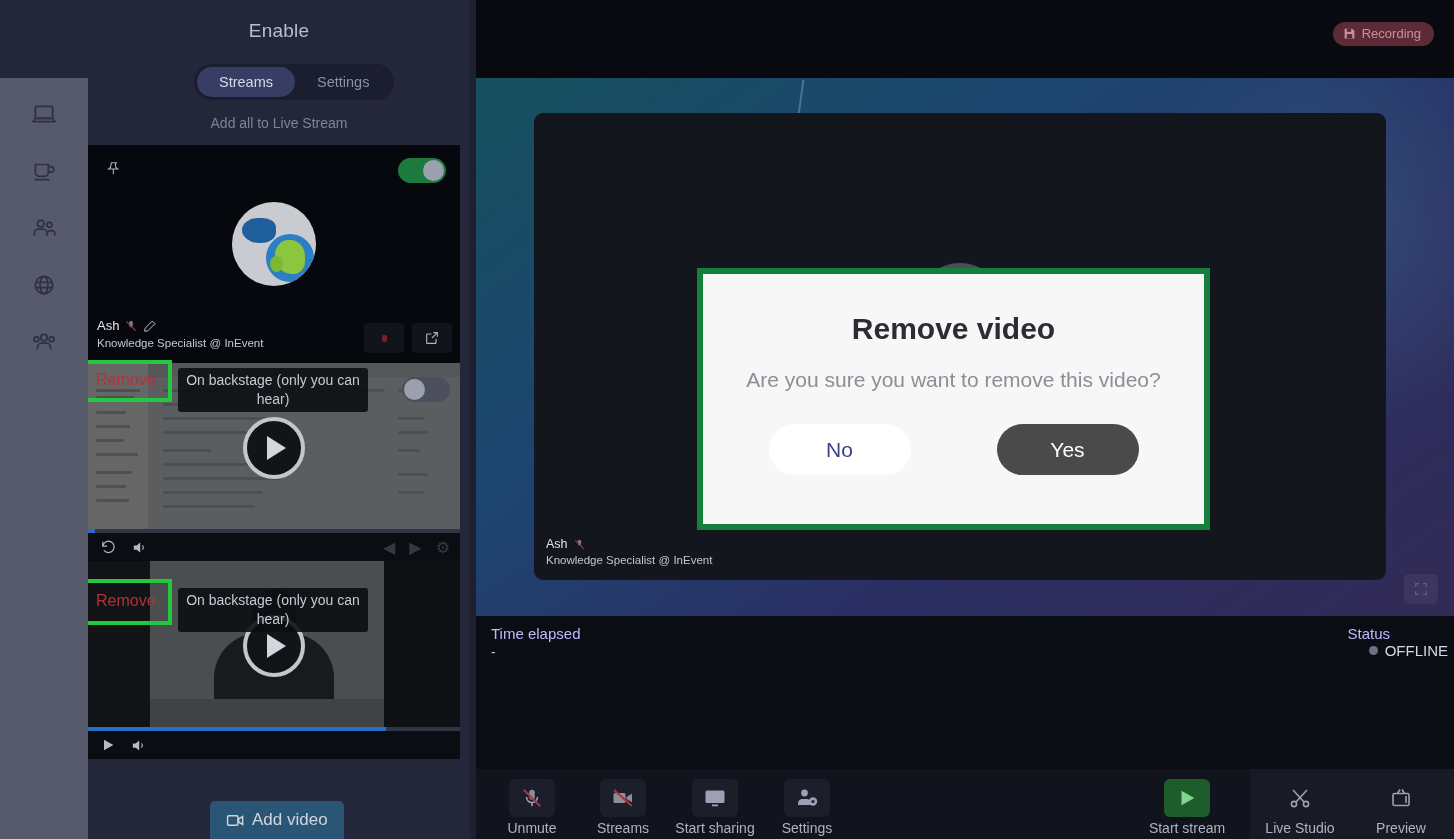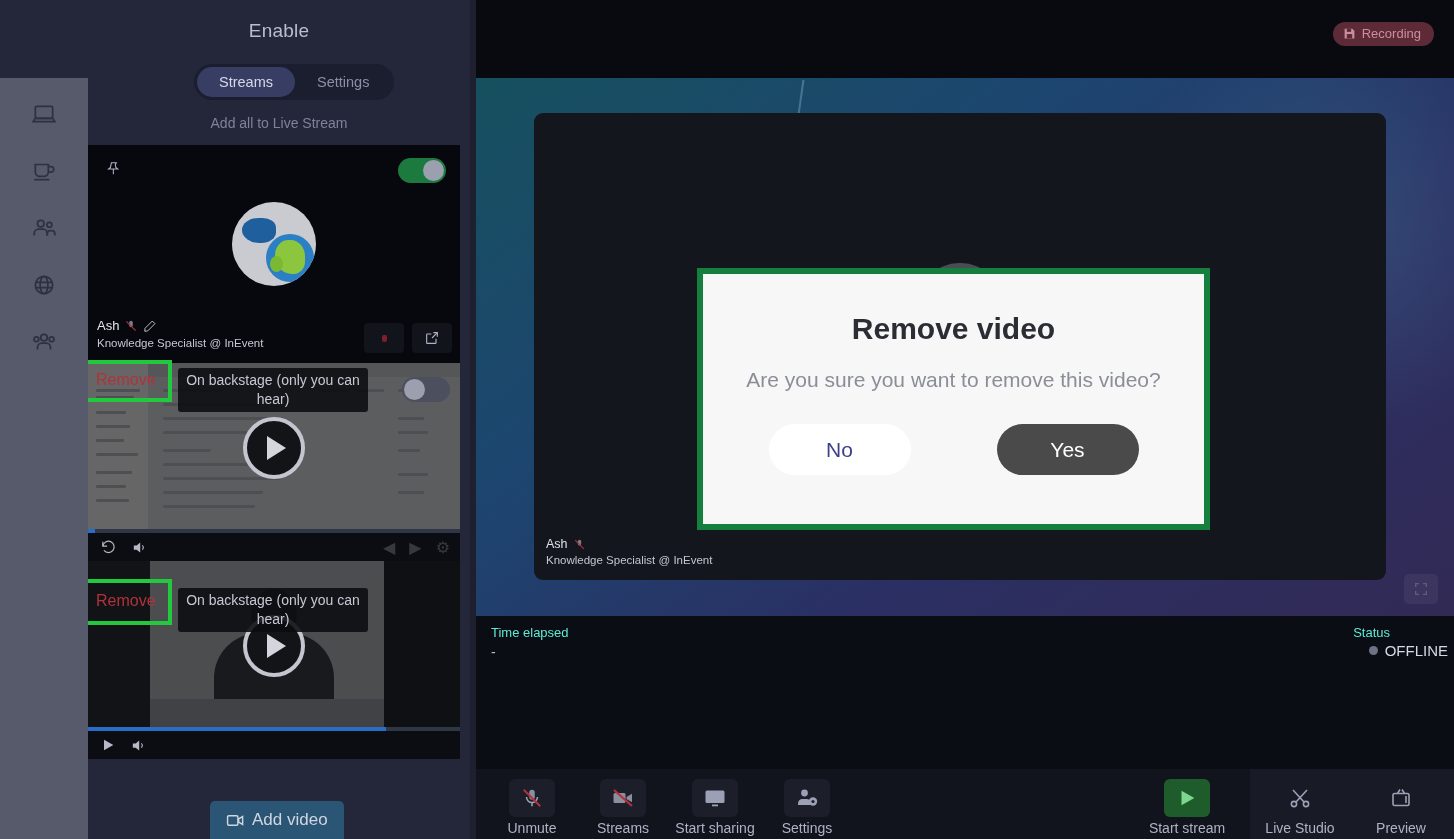--- a/index.html
+++ b/index.html
@@ -239,21 +239,21 @@
     position: absolute; right: 22px; bottom: 12px; width: 34px; height: 30px;
     background: rgba(255,255,255,.055); border-radius: 5px;
     display: flex; align-items: center; justify-content: center;
     color: #5b6078; cursor: pointer;
   }
 
   .statusbar {
     position: absolute; left: 0; top: 616px; width: 984px; height: 53px;
     background: #0b0d14;
   }
-  .sb-label { position: absolute; color: #5eead4; font-size: 13px; }
+  .sb-label { position: absolute; color: #c4b5fd; font-size: 15px; }
   .sb-value { position: absolute; color: #b9bdcc; font-size: 14px; }
   .sb-status-val { display: flex; align-items: center; gap: 7px; color: #d5d8e3; font-size: 15px; }
   .sb-dot { width: 9px; height: 9px; border-radius: 50%; background: #6e7285; }
 
   .stage-dark { position: absolute; left: 0; top: 669px; width: 984px; height: 100px; background: #0b0d14; }
 
   .toolbar {
     position: absolute; left: 0; bottom: 0; width: 984px; height: 70px;
     background: #12141d;
   }

